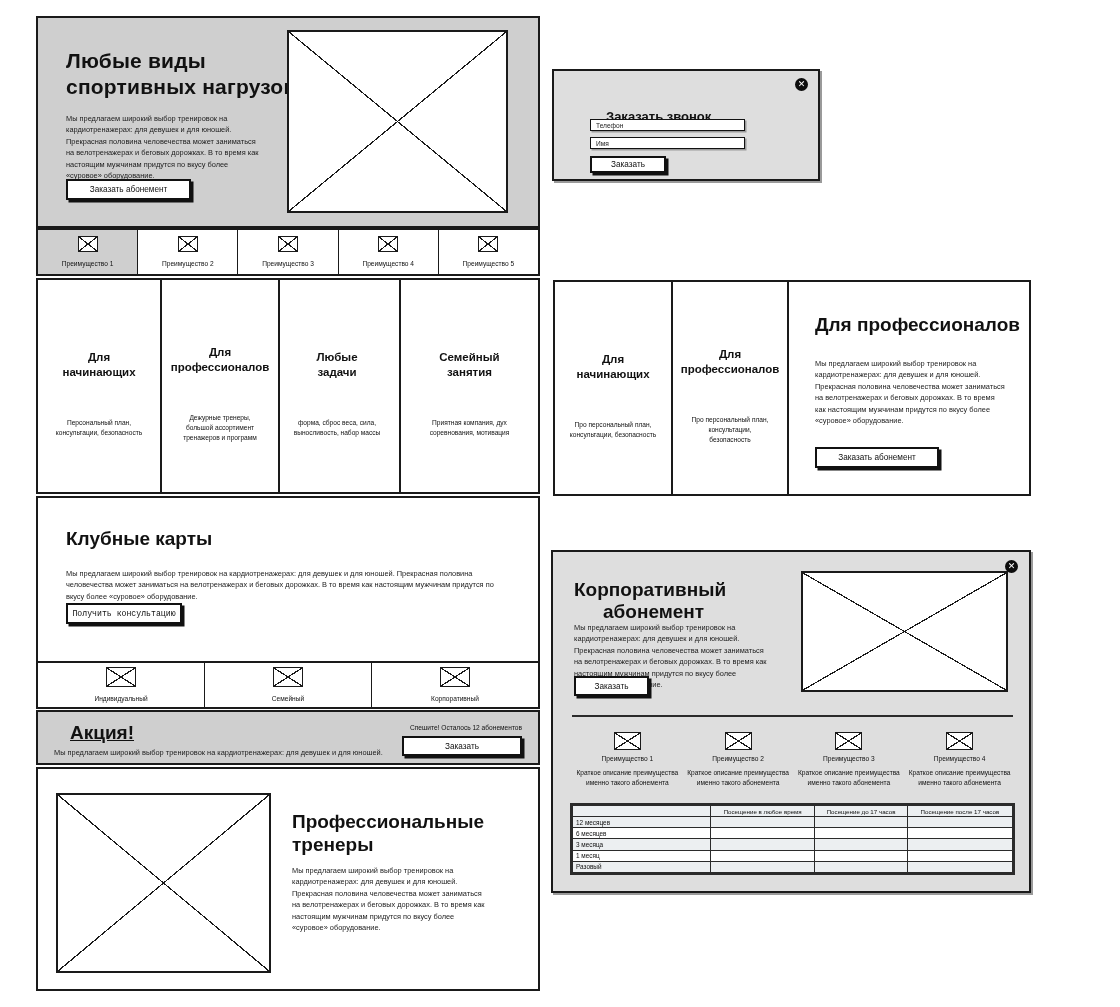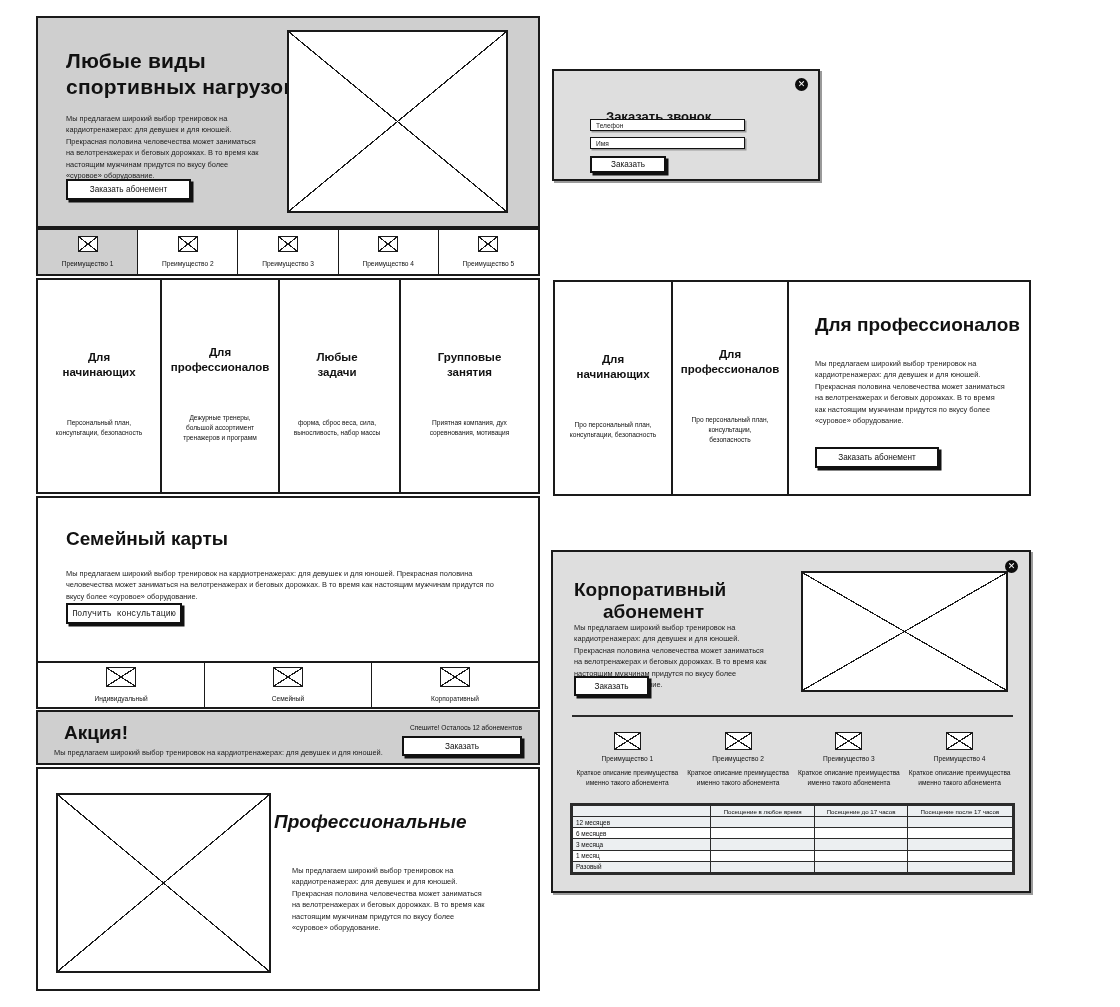--- a/index.html
+++ b/index.html
@@ -136,56 +136,57 @@
     </div>
     <div class="col" style="width:118px;">
       <div class="h3 col-title">Для профессионалов</div>
       <div class="cap-c col-sub">Дежурные тренеры, большой ассортимент тренажеров и программ</div>
     </div>
     <div class="col" style="width:121px;padding-left:9px;">
       <div class="h3 col-title">Любые задачи</div>
       <div class="cap-c col-sub">форма, сброс веса, сила, выносливость, набор массы</div>
     </div>
     <div class="col" style="width:137px;">
-      <div class="h3 col-title">Групповые занятия</div>
+      <div class="h3 col-title">Семейный занятия</div>
       <div class="cap-c col-sub">Приятная компания, дух соревнования, мотивация</div>
     </div>
   </div>
 
   <div class="panel" style="left:36px; top:496px; width:504px; height:168px;">
-    <div class="h2" style="position:absolute; left:28px; top:29px;">Семейный карты</div>
+    <div class="h2" style="position:absolute; left:28px; top:29px;">Клубные карты</div>
     <div class="body-txt" style="position:absolute; left:28px; top:70px; width:438px;">Мы предлагаем широкий выбор тренировок на кардиотренажерах: для девушек и для юношей. Прекрасная половина человечества может заниматься на велотренажерах и беговых дорожках. В то время как настоящим мужчинам придутся по вкусу более «суровое» оборудование.</div>
     <div class="btn" style="position:absolute; left:28px; top:105px; width:116px; height:21px;font-family:Liberation Mono, monospace;">Получить консультацию</div>
   </div>
 
   <div class="strip" style="left:36px; top:661px; width:504px; height:48px;">
     <div class="cell">
       <div class="ph ph-sm" style="width:30px;height:20px;"></div>
       <div class="cap">Индивидуальный</div>
     </div>
     <div class="cell">
       <div class="ph ph-sm" style="width:30px;height:20px;"></div>
       <div class="cap">Семейный</div>
     </div>
     <div class="cell">
       <div class="ph ph-sm" style="width:30px;height:20px;"></div>
       <div class="cap">Корпоративный</div>
     </div>
   </div>
 
   <div class="panel panel-gray" style="left:36px; top:710px; width:504px; height:55px;">
-    <div class="h2" style="position:absolute; left:26px; top:9px;">Акция!</div>
+    <div class="h2" style="position:absolute; left:32px; top:9px;text-decoration:underline;">Акция!</div>
     <div class="body-txt" style="position:absolute; left:16px; top:35px; width:330px;">Мы предлагаем широкий выбор тренировок на кардиотренажерах: для девушек и для юношей.</div>
     <div class="cap" style="position:absolute; right:16px; top:11px; text-align:right;">Спешите! Осталось 12 абонементов</div>
     <div class="btn" style="position:absolute; right:16px; top:24px; width:120px; height:20px;">Заказать</div>
   </div>
 
   <div class="panel" style="left:36px; top:767px; width:504px; height:224px;">
     <div class="ph" style="position:absolute; left:18px; top:24px; width:215px; height:180px;"></div>
-    <div class="h2" style="position:absolute; left:236px; top:41px; width:200px;font-style:italic;">Профессиональные</div>
+    <div class="h2" style="position:absolute; left:254px; top:41px; width:200px;">Профессиональные</div>
+    <div class="h2" style="position:absolute; left:254px; top:64px; width:200px;">тренеры</div>
     <div class="body-txt" style="position:absolute; left:254px; top:96px; width:198px;">Мы предлагаем широкий выбор тренировок на кардиотренажерах: для девушек и для юношей. Прекрасная половина человечества может заниматься на велотренажерах и беговых дорожках. В то время как настоящим мужчинам придутся по вкусу более «суровое» оборудование.</div>
   </div>
 
   <div class="panel panel-modal" style="left:552px; top:69px; width:268px; height:112px;">
     <div class="close-icon" style="right:10px; top:7px;">✕</div>
     <div class="h3" style="position:absolute; left:36px; top:22px; font-size:13px;">Заказать звонок</div>
     <div class="field" style="position:absolute; left:36px; top:48px; width:155px; height:12px;" placeholder="Телефон">Телефон</div>
     <div class="field" style="position:absolute; left:36px; top:66px; width:155px; height:12px;" placeholder="Имя">Имя</div>
     <div class="btn" style="position:absolute; left:36px; top:85px; width:76px; height:17px;">Заказать</div>
   </div>

